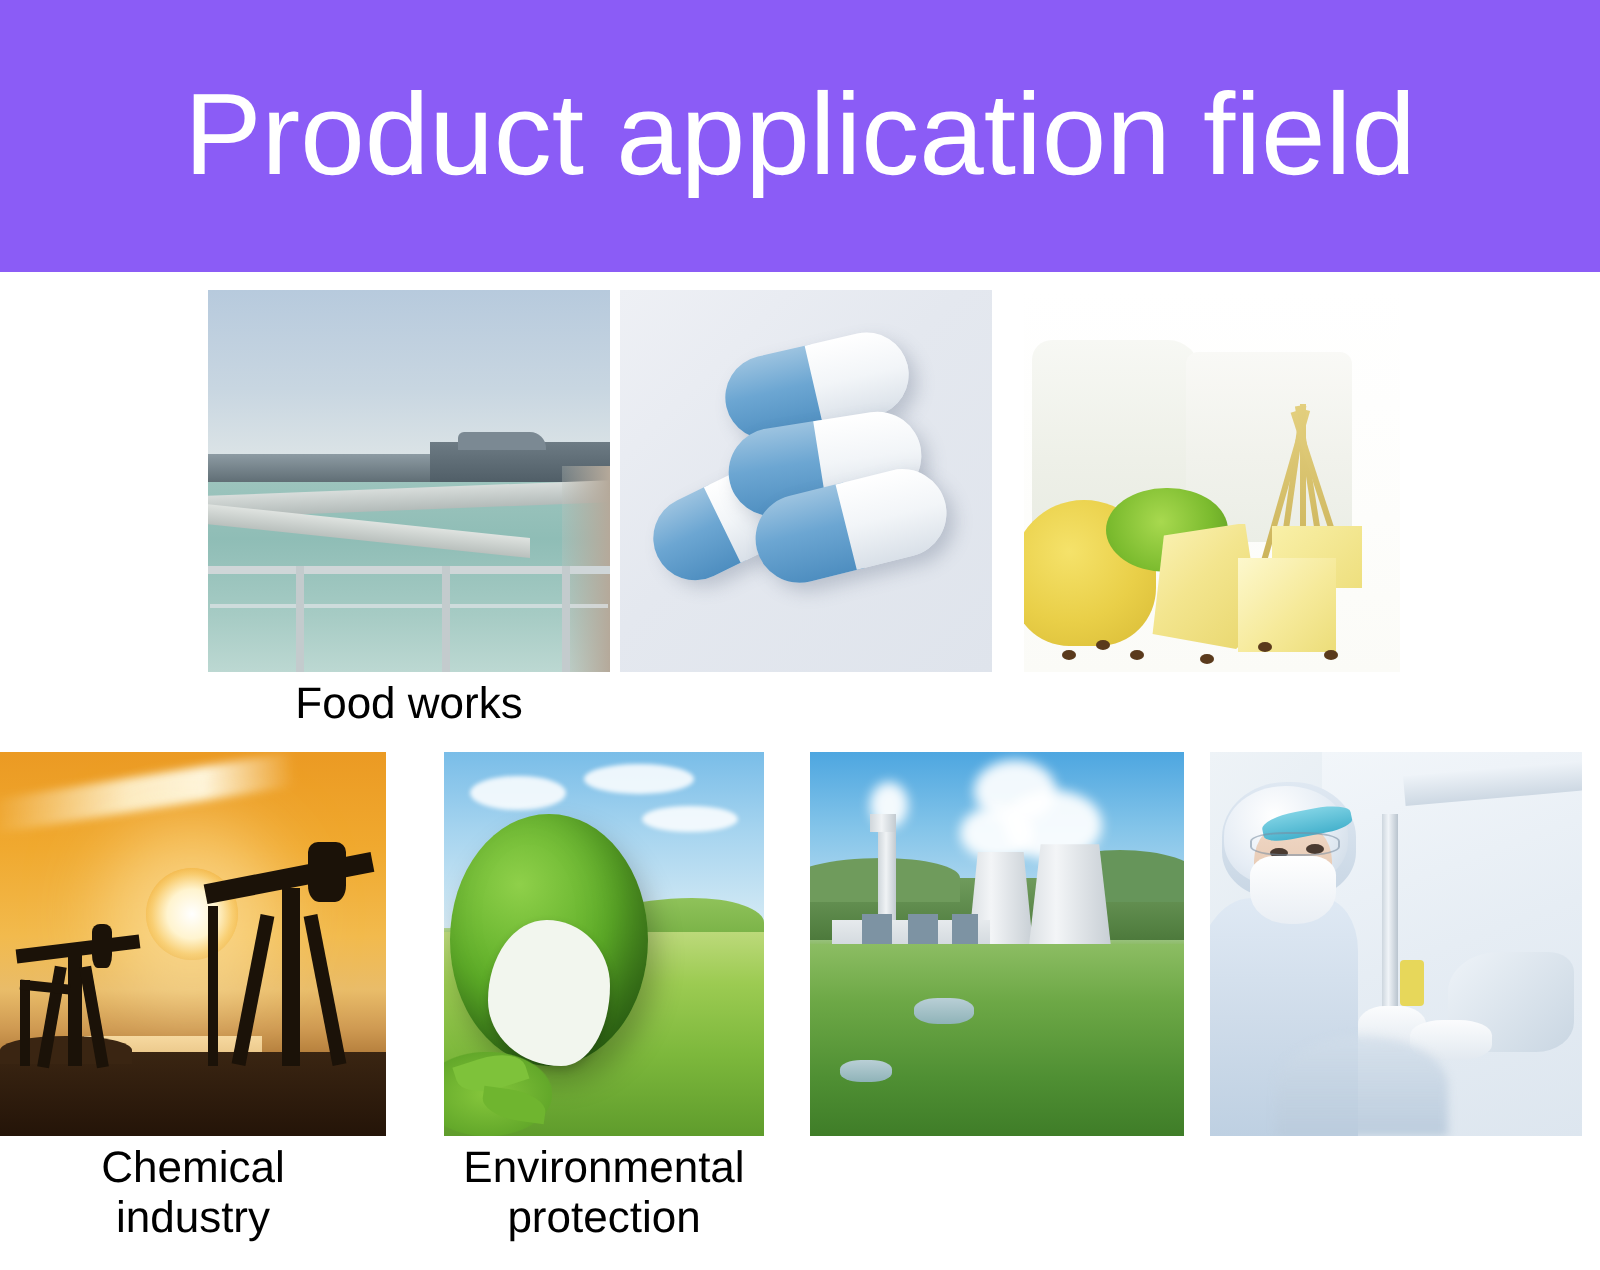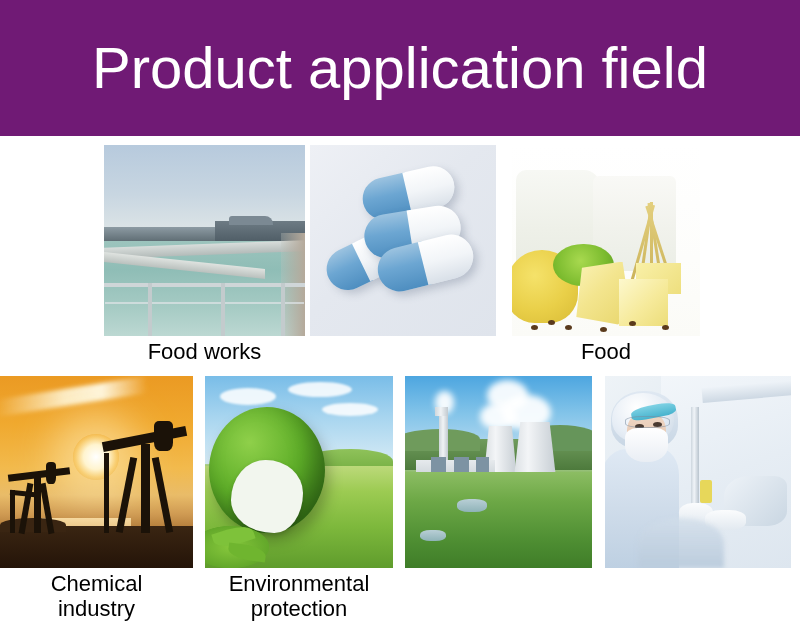--- a/index.html
+++ b/index.html
@@ -7,21 +7,21 @@
     width:800px; height:635px;
     background:#ffffff;
     font-family:"Liberation Sans", sans-serif;
     overflow:hidden;
   }
   #page { position:relative; width:800px; height:635px; background:#fff; }
 
   
   .banner {
     position:absolute; left:0; top:0; width:800px; height:136px;
-    background:#701a75;
+    background:#8b5cf6;
     display:flex; align-items:center; justify-content:center;
   }
   .banner-title {
     color:#ffffff;
     font-size:58px;
     font-weight:400;
     letter-spacing:0px;
     line-height:1;
     white-space:nowrap;
     font-family:"Liberation Sans", sans-serif;
@@ -52,21 +52,21 @@
   #card-waterworks { left:104px; top:145px;  width:201px; }
   #card-waterworks .thumb { height:191px; }
   #card-product    { left:310px; top:145px;  width:186px; }
   #card-product    .thumb { height:191px; }
   #card-food       { left:512px; top:145px;  width:188px; }
   #card-food       .thumb { height:191px; }
 
   
   #card-chemical     { left:0px;   top:376px; width:193px; }
   #card-chemical     .thumb { height:192px; }
-  #card-environment  { left:205px; top:376px; width:188px; }
+  #card-environment  { left:222px; top:376px; width:160px; }
   #card-environment  .thumb { height:192px; }
   #card-powerplant   { left:405px; top:376px; width:187px; }
   #card-powerplant   .thumb { height:192px; }
   #card-laboratory   { left:605px; top:376px; width:186px; }
   #card-laboratory   .thumb { height:192px; }
 
   
   .art-water { background:linear-gradient(#bfd2e2 0%, #cdd9e3 32%, #e2e7e6 44%, #e2e7e6 47%); }
   .w-sky { position:absolute; left:0; top:0; right:0; height:47%;
            background:linear-gradient(#b7cadd 0%, #c8d6e1 55%, #dfe6e7 100%); }
@@ -298,21 +298,20 @@
         <div class="f-cheese1"></div>
         <div class="f-cheese2"></div>
         <div class="f-seed" style="left:10%"></div>
         <div class="f-seed" style="left:19%; bottom:6%"></div>
         <div class="f-seed" style="left:28%"></div>
         <div class="f-seed" style="left:47%; bottom:2%"></div>
         <div class="f-seed" style="left:62%; bottom:5%"></div>
         <div class="f-seed" style="left:80%; bottom:3%"></div>
       </div>
     </div>
-    <div class="caption">Food</div>
   </div>
 
   <div class="card" id="card-chemical">
     <div class="thumb">
       <div class="art art-chem">
         <div class="c-sky"></div>
         <div class="c-trail"></div>
         <div class="c-sun"></div>
         <div class="c-water"></div>
         <div class="c-ground"></div>

